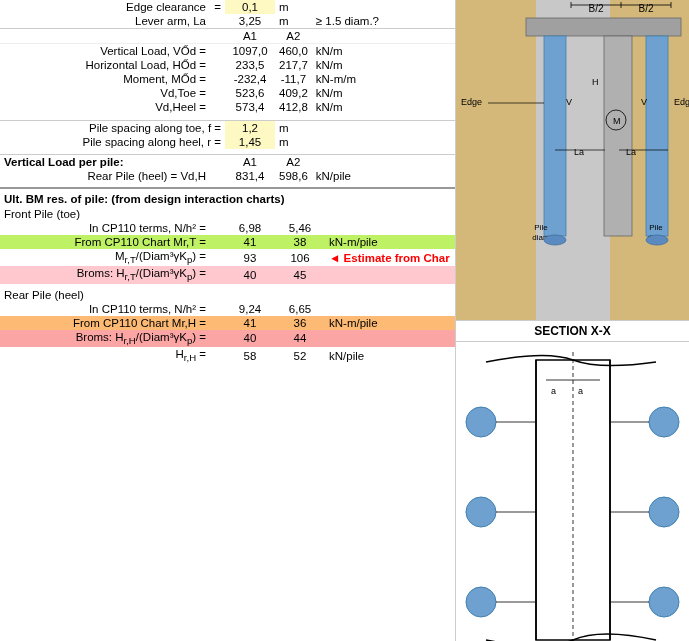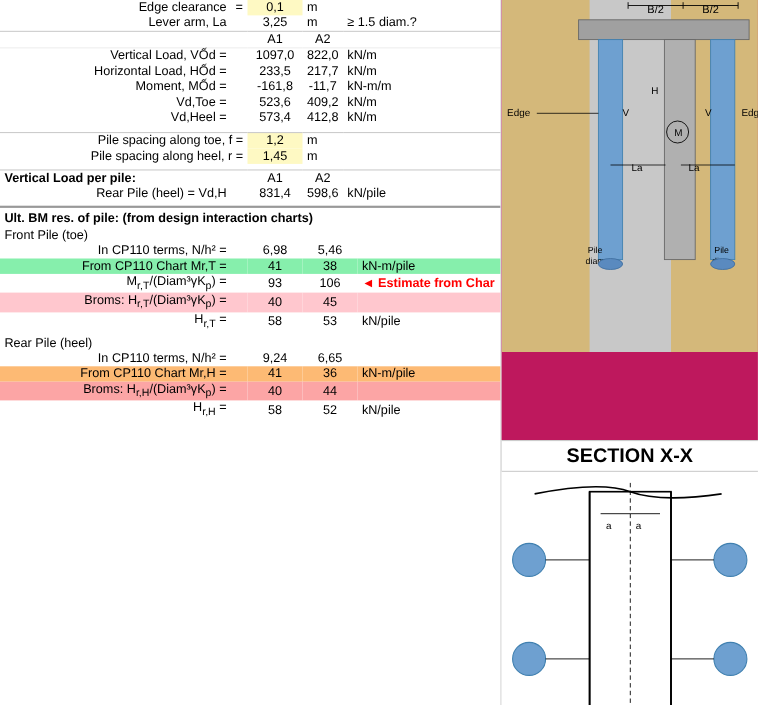--- a/index.html
+++ b/index.html
@@ -36,36 +36,36 @@
     .text-center { text-align: center; }
     .text-left { text-align: left; }
     .green-bg { background-color: #fef9c3; }
     .col-header {
       font-weight: normal;
       text-align: center;
     }
     .bold { font-weight: bold; }
     .red-text { color: red; font-weight: bold; }
     .diagram-top {
-      height: 400px;
+      height: 320px;
       background: #be185d;
       position: relative;
       overflow: hidden;
     }
     .diagram-bottom {
       height: 321px;
       background: #fff;
       position: relative;
       overflow: hidden;
       border-top: 1px solid #ccc;
     }
     .section-xx-label {
       text-align: center;
       font-weight: bold;
-      font-size: 18px;
+      font-size: 12px;
       padding: 3px 0;
       border-top: 1px solid #ccc;
     }
   </style>
 </head>
 <body>
 
 <div class="container">
 
   <div class="left-panel">
@@ -93,36 +93,36 @@
         <td></td>
         <td class="col-header">A1</td>
         <td class="col-header">A2</td>
         <td></td>
       </tr>
 
       <tr style="border-top:1px solid #eee;">
         <td class="text-right">Vertical Load, VỐd =</td>
         <td></td>
         <td class="text-center">1097,0</td>
-        <td class="text-center">822,0</td>
+        <td class="text-center">460,0</td>
         <td>kN/m</td>
       </tr>
 
       <tr>
         <td class="text-right">Horizontal Load, HỐd =</td>
         <td></td>
         <td class="text-center">233,5</td>
         <td class="text-center">217,7</td>
         <td>kN/m</td>
       </tr>
 
       <tr>
         <td class="text-right">Moment, MỐd =</td>
         <td></td>
-        <td class="text-center">-161,8</td>
+        <td class="text-center">-232,4</td>
         <td class="text-center">-11,7</td>
         <td>kN-m/m</td>
       </tr>
 
       <tr>
         <td class="text-right">Vd,Toe =</td>
         <td></td>
         <td class="text-center">523,6</td>
         <td class="text-center">409,2</td>
         <td>kN/m</td>
@@ -190,21 +190,21 @@
         </tr>
 
         <tr>
           <td class="text-right" style="width:210px;">In CP110 terms, N/h² =</td>
           <td style="width:15px;"></td>
           <td class="text-center" style="width:50px;">6,98</td>
           <td class="text-center" style="width:50px;">5,46</td>
           <td></td>
         </tr>
 
-        <tr style="background:#86efac;">
+        <tr style="background:#bef264;">
           <td class="text-right">From CP110 Chart  Mr,T =</td>
           <td></td>
           <td class="text-center">41</td>
           <td class="text-center">38</td>
           <td>kN-m/pile</td>
         </tr>
 
         <tr>
           <td class="text-right">M<sub>r,T</sub>/(Diam³γK<sub>p</sub>) =</td>
           <td></td>
@@ -217,27 +217,20 @@
         </tr>
 
         <tr style="background:#ffc7ce;">
           <td class="text-right">Broms:  H<sub>r,T</sub>/(Diam³γK<sub>p</sub>) =</td>
           <td></td>
           <td class="text-center">40</td>
           <td class="text-center">45</td>
           <td></td>
         </tr>
 
-        <tr>
-          <td class="text-right">H<sub>r,T</sub> =</td>
-          <td></td>
-          <td class="text-center">58</td>
-          <td class="text-center">53</td>
-          <td>kN/pile</td>
-        </tr>
 
         <tr style="height:4px;">
               <td colspan="5"></td>
             </tr>
 
         <tr>
           <td colspan="5" style="padding:1px 4px;">Rear Pile (heel)</td>
         </tr>
 
         <tr>

